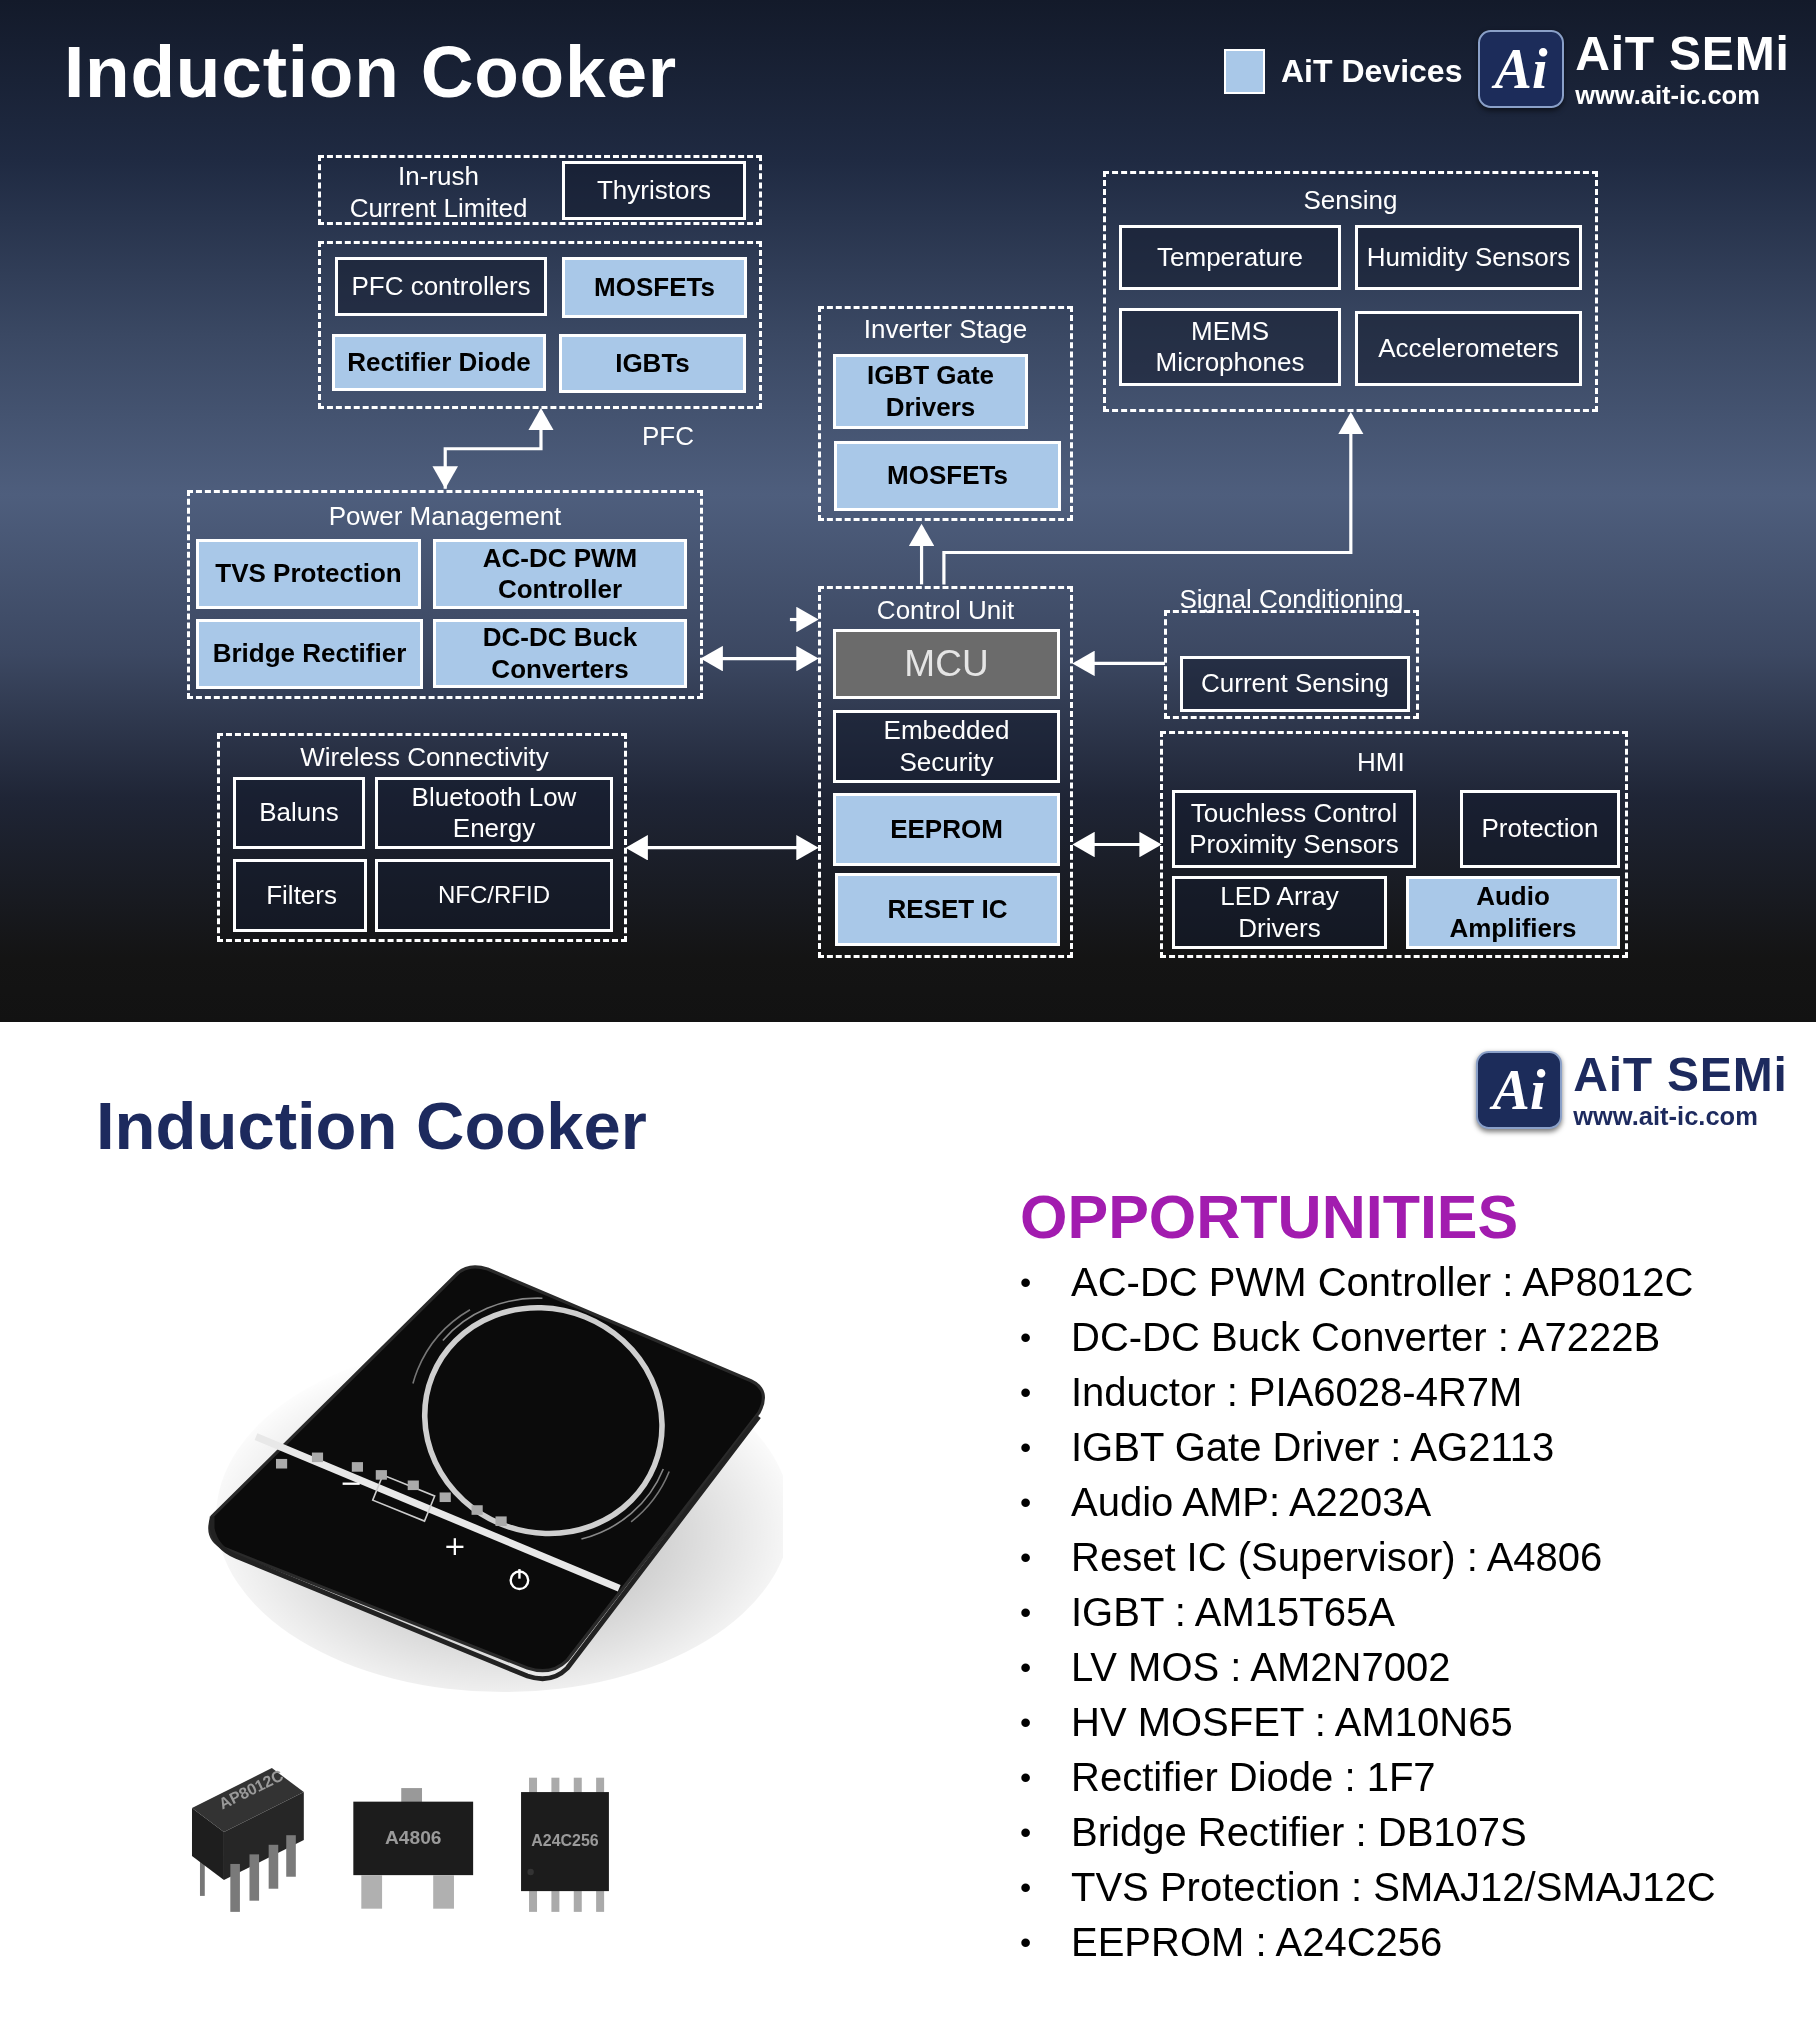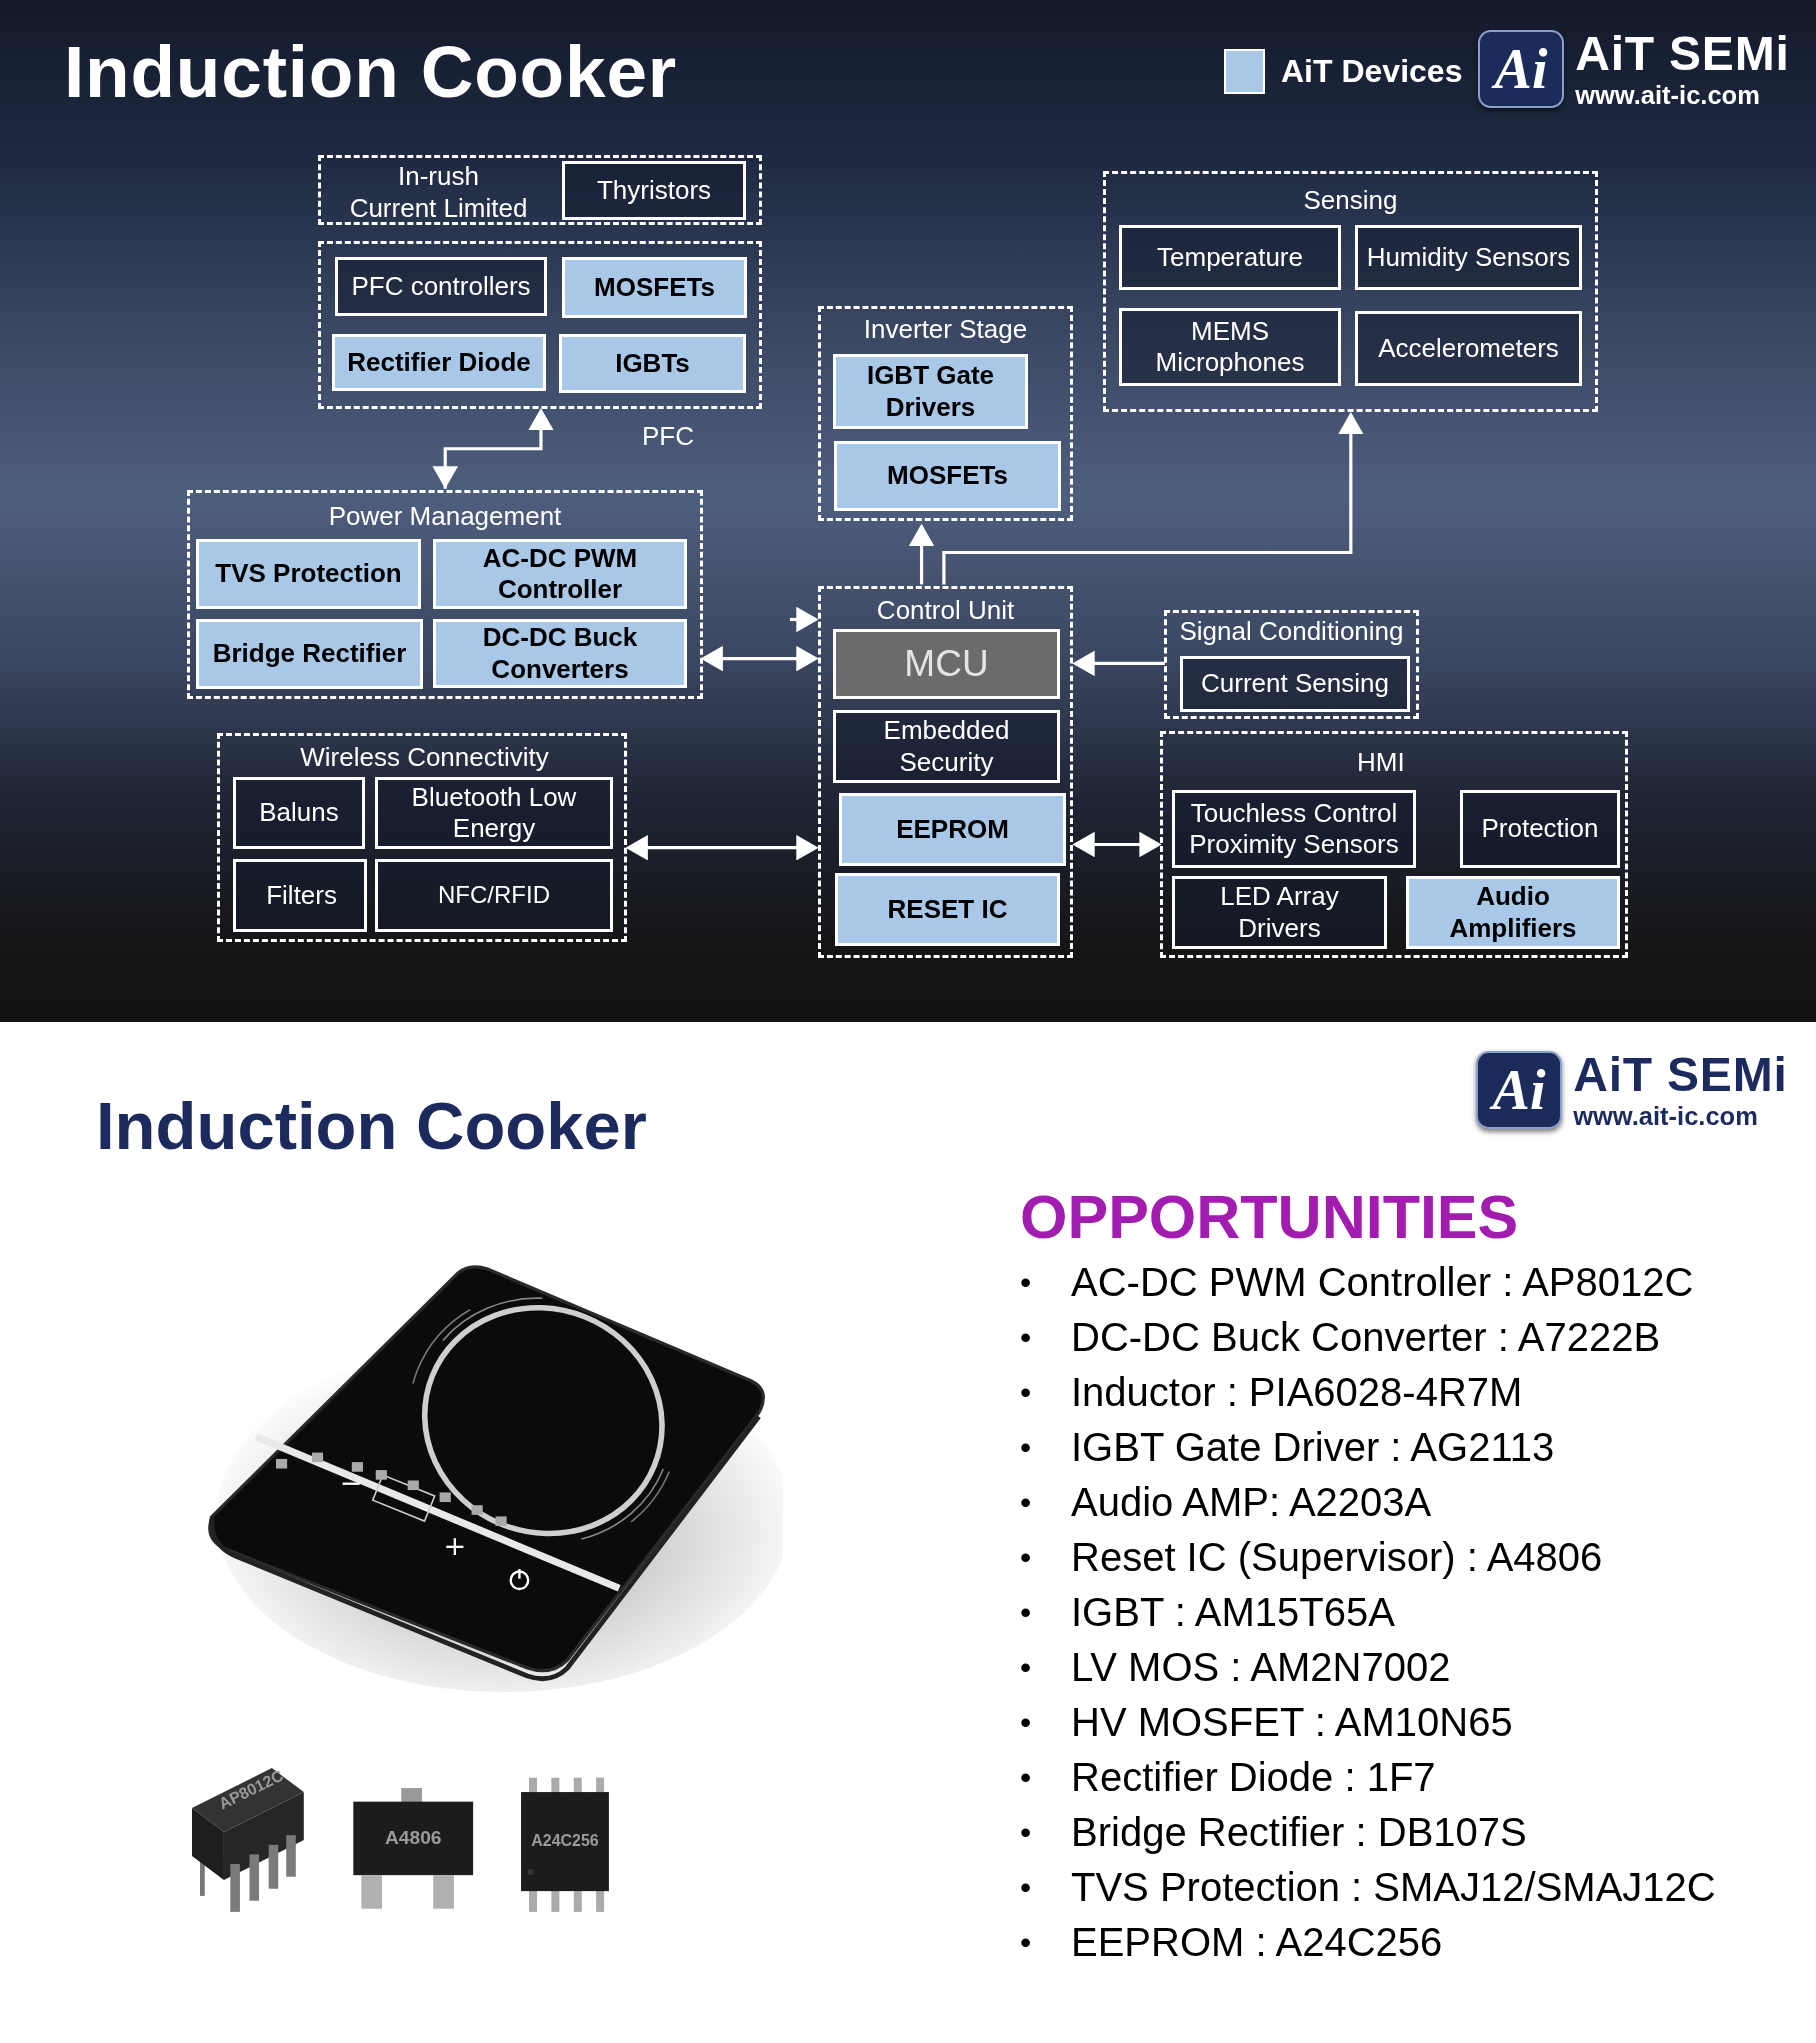--- a/index.html
+++ b/index.html
@@ -147,25 +147,25 @@
   <div class="group-label" style="left:187px;top:501px;width:516px;">Power Management</div>
   <div class="blk ait" style="left:196px;top:539px;width:225px;height:70px;">TVS Protection</div>
   <div class="blk ait" style="left:433px;top:539px;width:254px;height:70px;">AC-DC PWM Controller</div>
   <div class="blk ait" style="left:196px;top:619px;width:227px;height:70px;">Bridge Rectifier</div>
   <div class="blk ait" style="left:433px;top:619px;width:254px;height:69px;">DC-DC Buck Converters</div>
 
   <div class="group" style="left:818px;top:586px;width:255px;height:372px;"></div>
   <div class="group-label" style="left:818px;top:595px;width:255px;">Control Unit</div>
   <div class="blk mcu" style="left:833px;top:629px;width:227px;height:70px;">MCU</div>
   <div class="blk dark" style="left:833px;top:710px;width:227px;height:73px;">Embedded Security</div>
-  <div class="blk ait" style="left:833px;top:793px;width:227px;height:73px;margin-left:6px;">EEPROM</div>
+  <div class="blk ait" style="left:833px;top:793px;width:227px;height:73px;">EEPROM</div>
   <div class="blk ait" style="left:835px;top:873px;width:225px;height:73px;">RESET IC</div>
 
   <div class="group" style="left:1164px;top:610px;width:255px;height:109px;"></div>
-  <div class="group-label" style="left:1164px;top:616px;width:255px;">Signal Conditioning</div>
+  <div class="group-label" style="left:1164px;top:584px;width:255px;">Signal Conditioning</div>
   <div class="blk dark" style="left:1180px;top:656px;width:230px;height:56px;">Current Sensing</div>
 
   <div class="group" style="left:217px;top:733px;width:410px;height:209px;"></div>
   <div class="group-label" style="left:217px;top:742px;width:415px;">Wireless Connectivity</div>
   <div class="blk dark" style="left:233px;top:777px;width:132px;height:72px;">Baluns</div>
   <div class="blk dark" style="left:375px;top:777px;width:238px;height:72px;">Bluetooth Low Energy</div>
   <div class="blk dark" style="left:233px;top:859px;width:134px;height:73px;padding-left:8px;">Filters</div>
   <div class="blk dark" style="left:375px;top:859px;width:238px;height:73px;font-size:24px;">NFC/RFID</div>
 
   <div class="group" style="left:1160px;top:731px;width:468px;height:227px;"></div>

